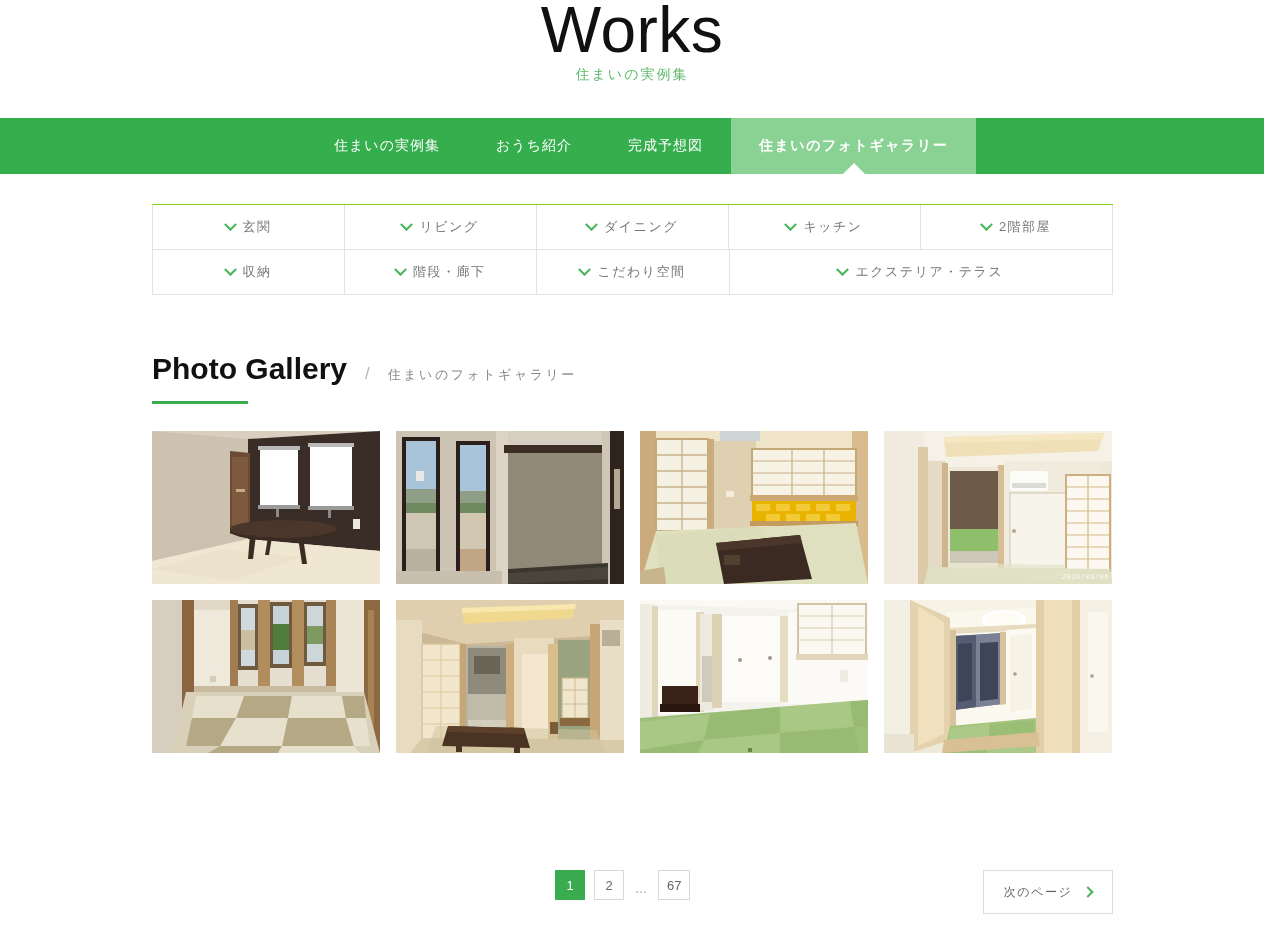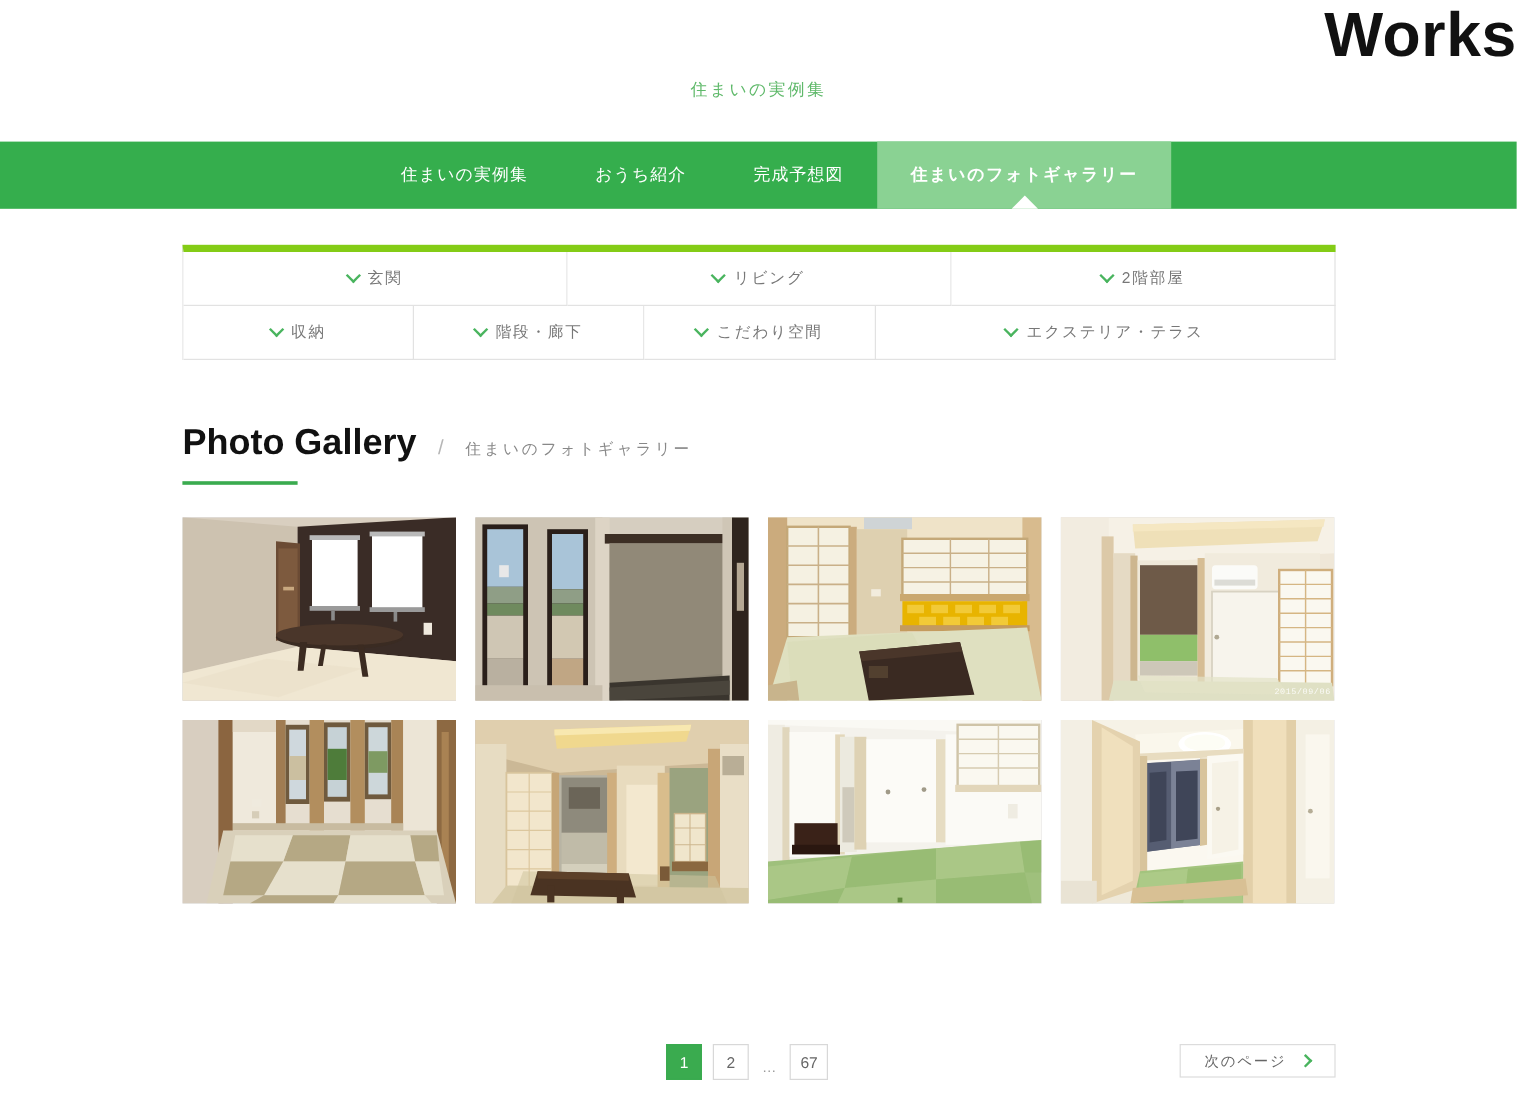--- a/index.html
+++ b/index.html
@@ -13,28 +13,27 @@
     position: relative;
   }
 
   
   .page-header {
     width: 100%;
     padding-top: 0px;
     text-align: center;
   }
   .page-title {
-    font-size: 52px;
-    font-weight: 700;
+    font-size: 64px;
+    font-weight: 400;
     color: #111111;
     line-height: 60px;
     margin: 0;
     letter-spacing: 0.5px;
     font-family: "Liberation Sans", "DejaVu Sans", sans-serif;
-    text-align: right;
   }
   .page-subtitle {
     font-size: 14px;
     color: #5fb96a;
     letter-spacing: 2px;
     margin-top: 4px;
     line-height: 20px;
   }
 
   
@@ -80,21 +79,21 @@
     border-bottom: 11px solid #ffffff;
   }
 
   
   .filter-grid {
     position: absolute;
     top: 204px;
     left: 152px;
     width: 961px;
     border-left: 1px solid #e2e2e2;
-    border-top: 6px solid #84cc16;
+    border-top: 1px solid #84cc16;
   }
   .filter-row { display: flex; }
   .filter-cell {
     flex: 1 1 0;
     height: 45px;
     border-right: 1px solid #e2e2e2;
     border-bottom: 1px solid #e2e2e2;
     display: flex;
     align-items: center;
     justify-content: center;
@@ -213,21 +212,21 @@
     display: flex;
     align-items: flex-end;
     height: 30px;
     padding-bottom: 4px;
   }
   .next-page {
     position: absolute;
     top: 870px;
     left: 983px;
     width: 130px;
-    height: 28px;
+    height: 44px;
     border: 1px solid #dcdcdc;
     background: #ffffff;
     display: flex;
     align-items: center;
     justify-content: center;
     gap: 12px;
     cursor: pointer;
   }
   .next-page-label {
     font-size: 12px;
@@ -269,20 +268,28 @@
 
 <div class="filter-grid">
   <div class="filter-row">
     <div class="filter-cell">
       <span class="chev-down"></span>
       <span class="filter-label">玄関</span>
     </div>
     <div class="filter-cell">
       <span class="chev-down"></span>
       <span class="filter-label">リビング</span>
+    </div>
+    <div class="filter-cell">
+      <span class="chev-down"></span>
+      <span class="filter-label">ダイニング</span>
+    </div>
+    <div class="filter-cell">
+      <span class="chev-down"></span>
+      <span class="filter-label">キッチン</span>
     </div>
     <div class="filter-cell">
       <span class="chev-down"></span>
       <span class="filter-label">2階部屋</span>
     </div>
   </div>
   <div class="filter-row">
     <div class="filter-cell">
       <span class="chev-down"></span>
       <span class="filter-label">収納</span>

